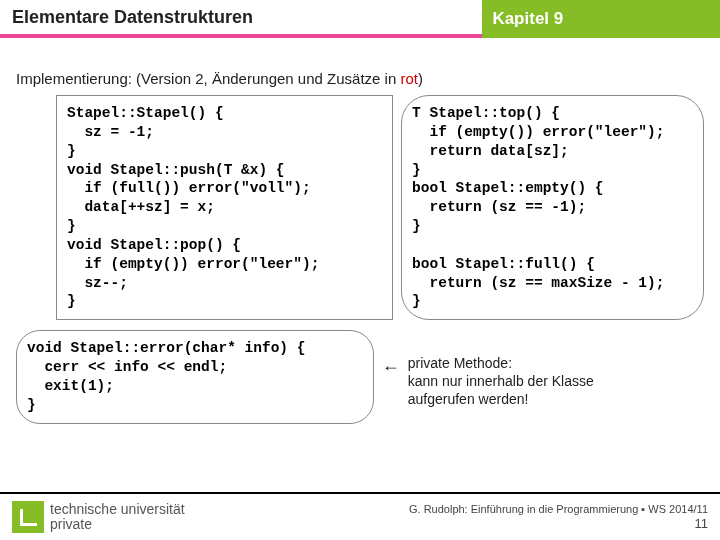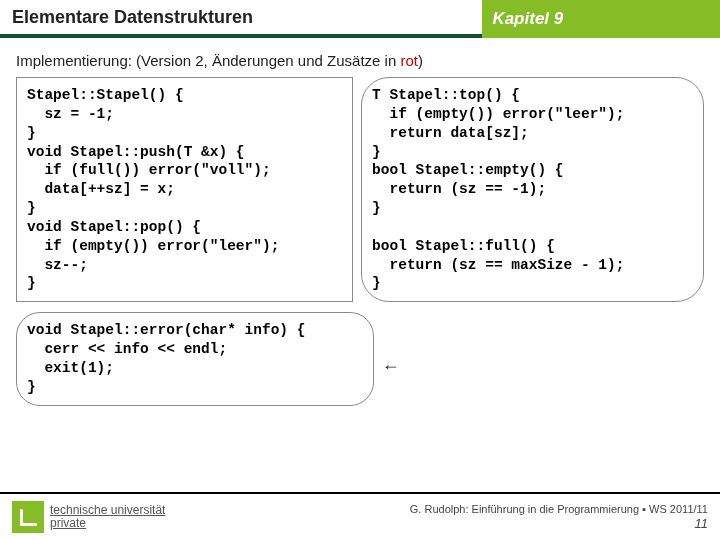--- a/index.html
+++ b/index.html
@@ -11,41 +11,40 @@
     position: relative;
     overflow: hidden;
   }
   .header {
     display: flex;
     height: 38px;
   }
   .header-left {
     flex: 0 0 67%;
     background: #fff;
-    border-bottom: 4px solid #14532d;
+    border-bottom: 4px solid #ec4899;
     display: flex;
     align-items: center;
     padding-left: 12px;
     font-weight: bold;
     font-size: 18px;
     color: #222;
   }
   .header-right {
     flex: 1;
     background: #86bc25;
     color: #fff;
     font-weight: bold;
     font-size: 17px;
     display: flex;
     align-items: center;
     padding-left: 10px;
-    font-style: italic;
   }
   .content {
-    padding: 14px 16px 0 16px;
+    padding: 32px 16px 0 16px;
   }
   .subtitle {
     font-size: 15px;
     color: #222;
     margin-bottom: 8px;
   }
   .red { color: #c00; }
   .code-row {
     display: flex;
     gap: 8px;
@@ -54,21 +53,21 @@
   .code-box {
     border: 1px solid #888;
     padding: 8px 10px;
     font-family: "Courier New", monospace;
     font-weight: bold;
     font-size: 14.5px;
     line-height: 1.3;
     white-space: pre;
     color: #000;
   }
-  .box-left { flex: 0 0 49%; }
+  .box-left { flex: 0 0 49%; margin-left: 40px; }
   .box-right { flex: 1; border-radius: 28px; }
   .bottom-row {
     display: flex;
     gap: 8px;
     align-items: center;
   }
   .box-wide { flex: 0 0 52%; border-radius: 24px; }
   .annotation {
     flex: 1;
     font-size: 14px;
@@ -109,32 +108,31 @@
   }
   .logo-mark::before {
     content: "";
     position: absolute;
     width: 14px; height: 14px;
     border-left: 3px solid #fff;
     border-bottom: 3px solid #fff;
     top: 8px; left: 8px;
   }
   .logo-text {
-    font-size: 12px;
+    font-size: 14px;
     color: #555;
     line-height: 1.1;
-    text-decoration: underline;
   }
   .footer-right {
     text-align: right;
     font-size: 11px;
     color: #444;
     line-height: 1.2;
   }
-  .pagenum { font-size: 13px; font-style: italic; }
+  .pagenum { font-size: 13px; }
 </style>
 </head>
 <body>
 
 <div class="header">
   <div class="header-left">Elementare Datenstrukturen</div>
   <div class="header-right">Kapitel 9</div>
 </div>
 
 <div class="content">
@@ -168,30 +166,35 @@
 }</div>
   </div>
 
   <div class="bottom-row">
     <div class="code-box box-wide">void Stapel::error(char* info) {
   cerr &lt;&lt; info &lt;&lt; endl;
   exit(1);
 }</div>
     <div class="annotation">
       <span class="arrow">←</span>
+      <div class="annotation-text">
+        <div>private Methode:</div>
+        <div>kann nur innerhalb der Klasse</div>
+        <div>aufgerufen werden!</div>
+      </div>
     </div>
   </div>
 
 </div>
 
 <div class="footer">
   <div class="logo">
     <div class="logo-mark"></div>
     <div class="logo-text">
       <div>technische universität</div>
       <div>private</div>
     </div>
   </div>
   <div class="footer-right">
-    <div>G. Rudolph: Einführung in die Programmierung ▪ WS 2011/11</div>
+    <div>G. Rudolph: Einführung in die Programmierung ▪ WS 2014/11</div>
     <div class="pagenum">11</div>
   </div>
 </div>
 
 </body></html>

